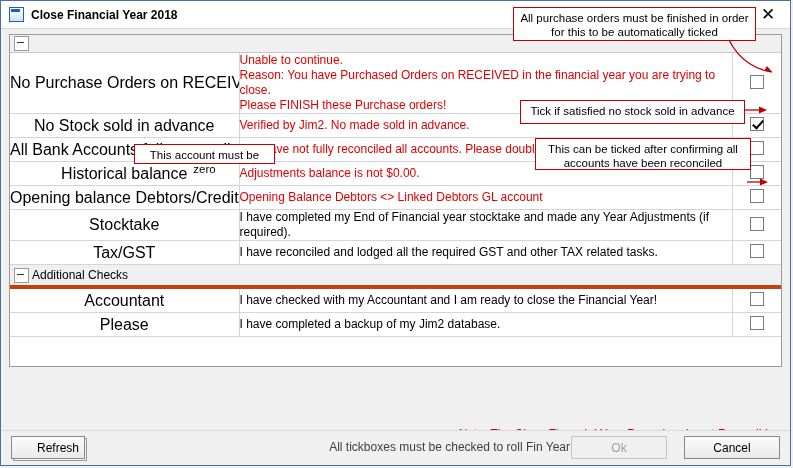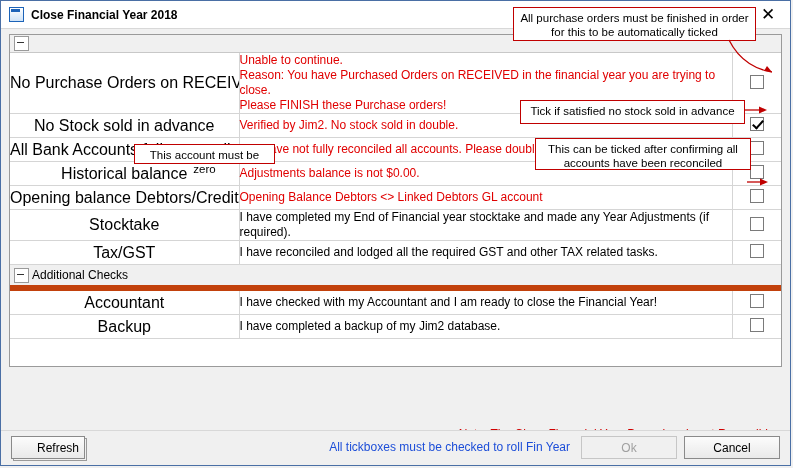--- a/index.html
+++ b/index.html
@@ -165,21 +165,21 @@
     width: 4px;
     height: 9px;
     border: solid #000;
     border-width: 0 2px 2px 0;
     transform: rotate(42deg);
   }
   tr.section td {
     background: #f0f0f0;
     height: 20px;
     font-size: 12px;
-    border-bottom: 6px solid #c2410c;
+    border-bottom: 4px solid #c2410c;
   }
   tr.section td.sec-cell {
     padding-left: 22px;
     position: relative;
   }
   tr.section .sec-exp {
     position: absolute;
     left: 4px;
     top: 3px;
     width: 13px;
@@ -269,25 +269,25 @@
     left: 2px; top: 2px;
     width: 74px; height: 23px;
     border: 1px solid #9a9a9a;
     background: transparent;
     box-sizing: border-box;
   }
   .footer-msg {
     position: absolute;
     right: 220px;
     top: 9px;
-    color: #1d4ed8;
+    color: #404040;
     font-size: 12px;
     white-space: nowrap;
   }
-  .btn-ok { right: 113px; top: 5px; width: 96px; }
+  .btn-ok { right: 123px; top: 5px; width: 96px; }
   .btn-cancel { right: 10px; top: 5px; width: 96px; }
   .resizer {
     position: absolute;
     right: 2px;
     bottom: 2px;
     width: 12px;
     height: 12px;
   }
 </style>
 </head>
@@ -319,21 +319,21 @@
               <div style="white-space:pre-line;">Unable to continue.
 Reason: You have Purchased Orders on RECEIVED in the financial year you are trying to close.
 Please FINISH these Purchase orders!</div>
             </td>
             <td class="c-check">
               <span class="cbx"></span>
             </td>
           </tr>
           <tr>
             <td class="c-label">No Stock sold in advance</td>
-            <td class="c-desc err">Verified by Jim2. No stock sold in double.</td>
+            <td class="c-desc err">Verified by Jim2. No made sold in advance.</td>
             <td class="c-check">
               <span class="cbx checked"></span>
             </td>
           </tr>
           <tr>
             <td class="c-label">All Bank Accounts fully reconciled</td>
             <td class="c-desc err">You have not fully reconciled all accounts. Please double check before confirming!</td>
             <td class="c-check">
               <span class="cbx"></span>
             </td>
@@ -373,21 +373,21 @@
             </td>
           </tr>
           <tr>
             <td class="c-label">Accountant</td>
             <td class="c-desc desc-black">I have checked with my Accountant and I am ready to close the Financial Year!</td>
             <td class="c-check">
               <span class="cbx"></span>
             </td>
           </tr>
           <tr>
-            <td class="c-label">Backup</td>
+            <td class="c-label">Please</td>
             <td class="c-desc desc-black">I have completed a backup of my Jim2 database.</td>
             <td class="c-check">
               <span class="cbx"></span>
             </td>
           </tr>
         </tbody>
       </table>
     </div>
 
     <div class="note">Note: The Close Financial Year Procedure is not Reversible.</div>

